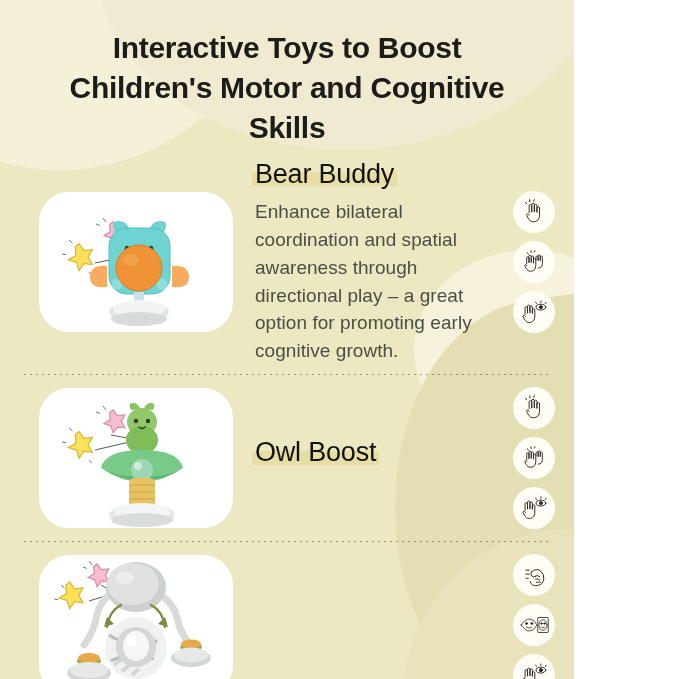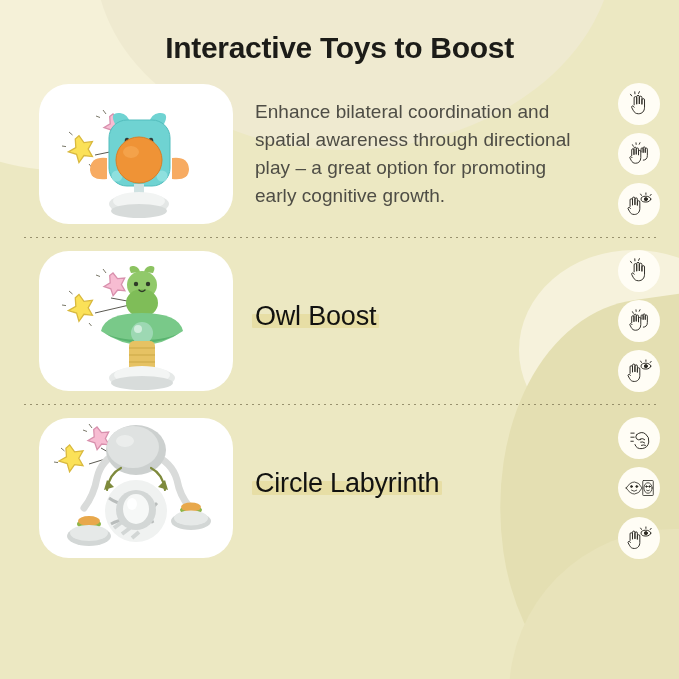--- a/index.html
+++ b/index.html
@@ -1,21 +1,21 @@
 <!DOCTYPE html>
 <html><head>
 <meta charset="utf-8">
 <style>
   * { box-sizing: border-box; margin:0; padding:0; }
   html,body{
     width:679px; height:679px; overflow:hidden;
     font-family:"Liberation Sans", sans-serif;
   }
   #page{
-    position:relative; width:679px; height:679px;
+    position:relative; width:574px; height:679px;
     background:#ece8c2;
     overflow:hidden;
   }
   
   .blob{ position:absolute; border-radius:50%; pointer-events:none; }
   .blob-tl{
     left:-150px; top:-230px; width:420px; height:400px;
     background:#f5f1d8;
   }
   .blob-top{
@@ -113,20 +113,21 @@
 
   <div class="blob blob-tl"></div>
   <div class="blob blob-top"></div>
   <div class="blob blob-mid-right"></div>
   <div class="blob blob-br"></div>
   <div class="blob blob-br2"></div>
 
   <div class="header">
     <h1>
       <span>Interactive Toys to Boost</span>
+      <span class="l2">Children's Motor and Cognitive Skills</span>
     </h1>
   </div>
 
   <div class="sections">
 
     <div class="row">
       <div class="card">
         <svg viewBox="0 0 194 140" width="194" height="140">
 
           <g stroke="#5b5a52" stroke-width="1.1" fill="none">
@@ -168,20 +169,24 @@
             <rect x="95" y="100" width="10" height="12" fill="#cfe2e2"></rect>
 
             <ellipse cx="100" cy="120" rx="30" ry="11" fill="#e4e7e6"></ellipse>
             <ellipse cx="100" cy="117" rx="26" ry="9" fill="#f2f4f3"></ellipse>
             <ellipse cx="100" cy="127" rx="28" ry="7" fill="#d7dbda"></ellipse>
           </g>
         </svg>
       </div>
 
       <div class="txt">
+        <div class="title-wrap">
+          <span class="title-hl"></span>
+          <span class="title">Bear Buddy</span>
+        </div>
         <p class="desc">Enhance bilateral coordination and spatial awareness through directional play – a great option for promoting early cognitive growth.</p>
       </div>
 
       <div class="rail">
         <div class="badge">
           <svg width="26" height="26" viewBox="0 0 32 32">
             <g fill="none" stroke="#2c2a24" stroke-width="1.2" stroke-linecap="round" stroke-linejoin="round">
               <path d="M10 17V8.5a1.6 1.6 0 013.2 0V16"></path>
               <path d="M13.2 15.5V7a1.6 1.6 0 013.2 0v8.5"></path>
               <path d="M16.4 15.5V8a1.6 1.6 0 013.2 0v8"></path>
@@ -370,24 +375,20 @@
 
             <ellipse cx="152" cy="92" rx="11" ry="4.5" fill="#8eb54a"></ellipse>
             <ellipse cx="152" cy="89" rx="10" ry="4.5" fill="#e8a84c"></ellipse>
             <ellipse cx="152" cy="103" rx="20" ry="9" fill="#d3d7d6"></ellipse>
             <ellipse cx="152" cy="100" rx="17" ry="7.5" fill="#e6e9e8"></ellipse>
           </g>
         </svg>
       </div>
 
       <div class="txt">
-        <div class="title-wrap">
-          <span class="title-hl"></span>
-          <span class="title">Circle Labyrinth</span>
-        </div>
       </div>
 
       <div class="rail">
         <div class="badge">
           <svg width="26" height="26" viewBox="0 0 32 32">
             <g fill="none" stroke="#2c2a24" stroke-width="1.2" stroke-linecap="round" stroke-linejoin="round">
               <path d="M13 12 q6 -5 11 -1 q5 4 4 10 q-1 7 -8 8 q-7 1 -9 -5"></path>
               <path d="M13 12 q-2 3 0 5 q2 2 5 1"></path>
               <path d="M18 17 q3 -1 5 1M18 21 q3 -1 5 1M19 25 q3 -1 5 0"></path>
               <path d="M6 10h4M6 15h4M6 20h3"></path>

